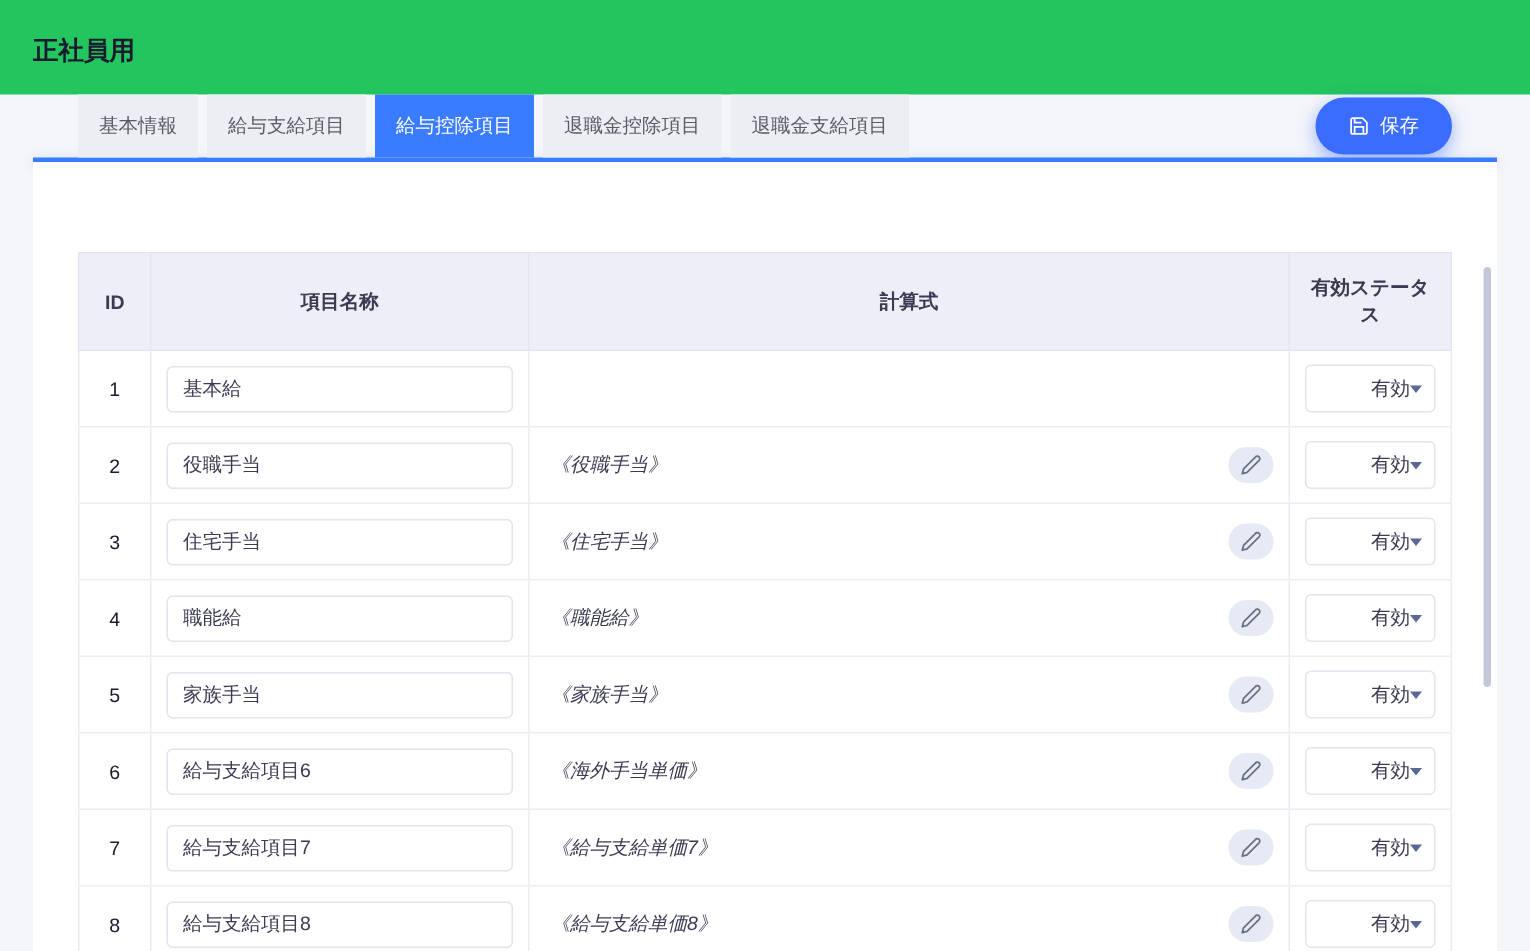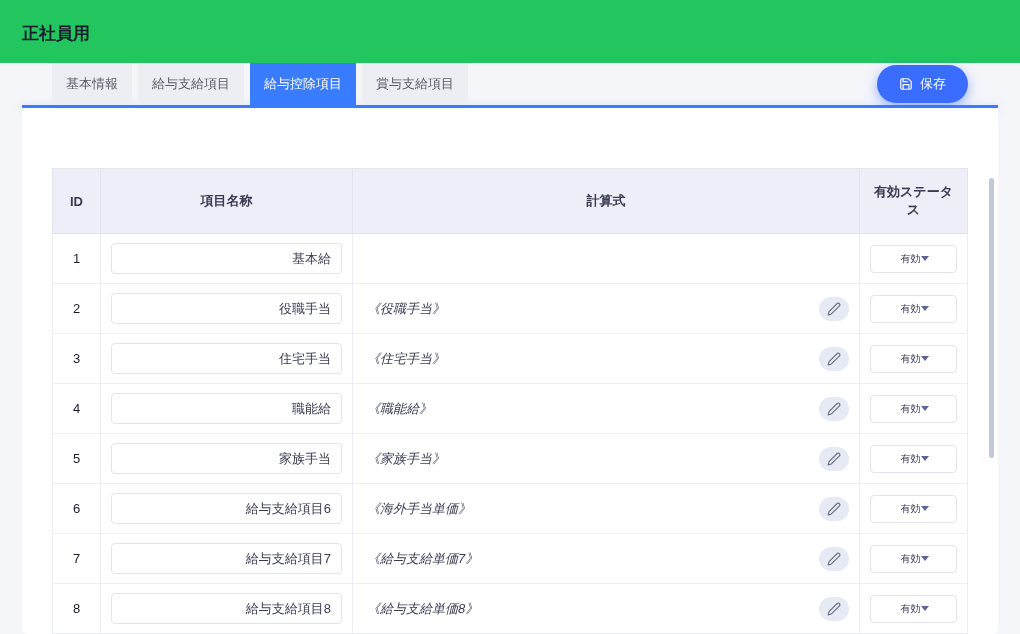--- a/index.html
+++ b/index.html
@@ -103,21 +103,21 @@
     .col-name { width: 252px; }
     .col-formula { width: auto; }
     .col-status { width: 108px; }
     .name-input {
       width: 100%;
       padding: 7px 10px;
       border: 1px solid #e2e4ef;
       border-radius: 4px;
       font-size: 13px;
       color: #3a3b52;
-      text-align: right;
+      text-align: left;
     }
     .formula-cell {
       display: flex;
       align-items: center;
       justify-content: space-between;
       gap: 8px;
       text-align: left;
     }
     .formula-text {
       flex: 1;
@@ -135,25 +135,25 @@
       border: none;
       display: flex;
       align-items: center;
       justify-content: center;
       cursor: pointer;
       color: #6b6f82;
     }
     .status-select {
       display: flex;
       align-items: center;
-      justify-content: center;
+      justify-content: flex-end;
       border: 1px solid #e2e4ef;
       border-radius: 4px;
       padding: 6px 8px 6px 10px;
-      font-size: 10px;
+      font-size: 13px;
       color: #3a3b52;
       cursor: pointer;
       background: #fff;
     }
     .chevron {
       width: 0; height: 0;
       border-left: 4px solid transparent;
       border-right: 4px solid transparent;
       border-top: 5px solid #5b6695;
     }
@@ -162,21 +162,22 @@
 <body>
 
 <div class="page-title">正社員用</div>
 
 <div class="content-wrapper">
   <div class="tabs-row" id="tabs-row">
 
     <button class="tab">基本情報</button>
       <button class="tab">給与支給項目</button>
       <button class="tab active">給与控除項目</button>
-      <button class="tab">賞与支給項目</button>
+      <button class="tab">退職金控除項目</button>
+      <button class="tab">退職金支給項目</button>
       <button class="save-btn">
       <svg width="14" height="14" viewBox="0 0 24 24" fill="none" stroke="currentColor" stroke-width="2">
         <path d="M19 21H5a2 2 0 0 1-2-2V5a2 2 0 0 1 2-2h11l5 5v11a2 2 0 0 1-2 2z"></path>
         <polyline points="17 21 17 13 7 13 7 21"></polyline>
         <polyline points="7 3 7 8 15 8"></polyline>
       </svg>
       <span>保存</span>
     </button>
   </div>
   <div class="tabs-underline"></div>

